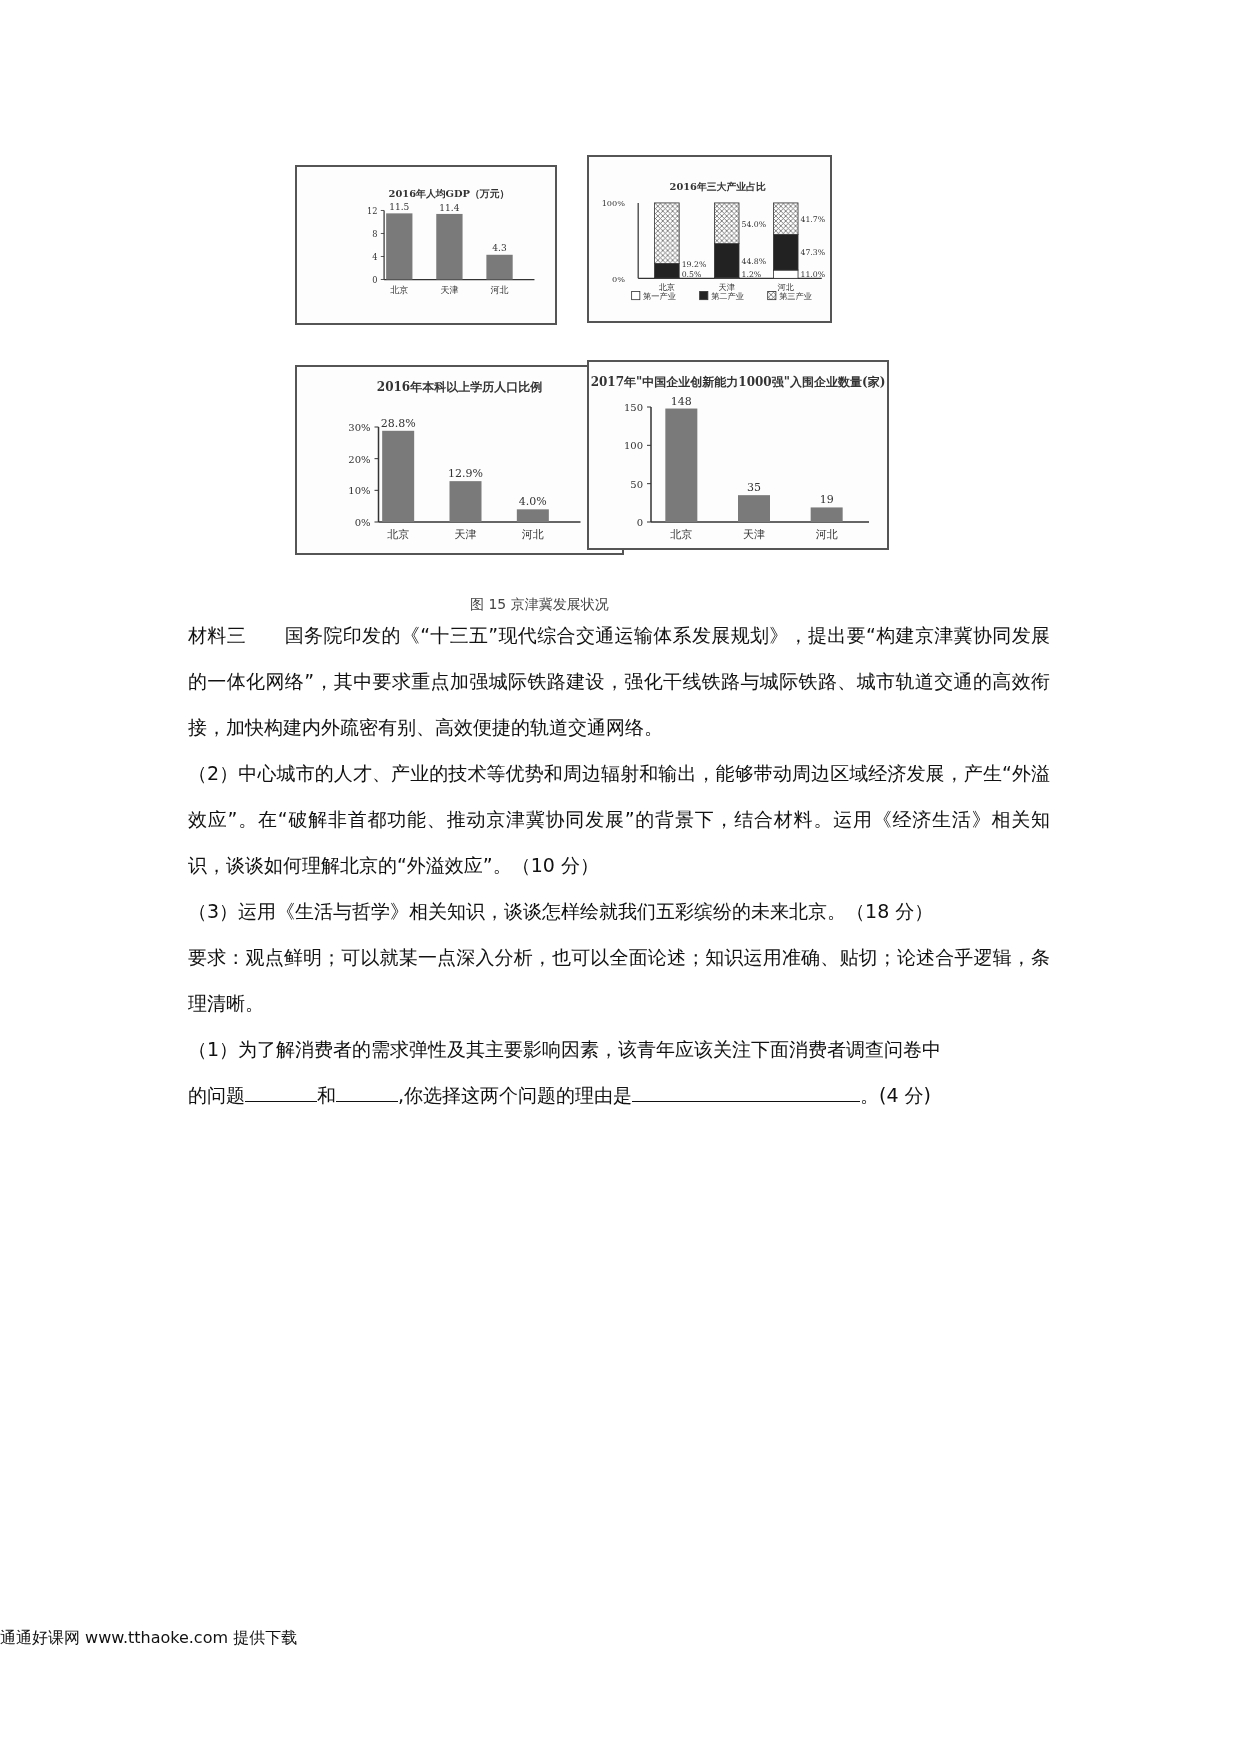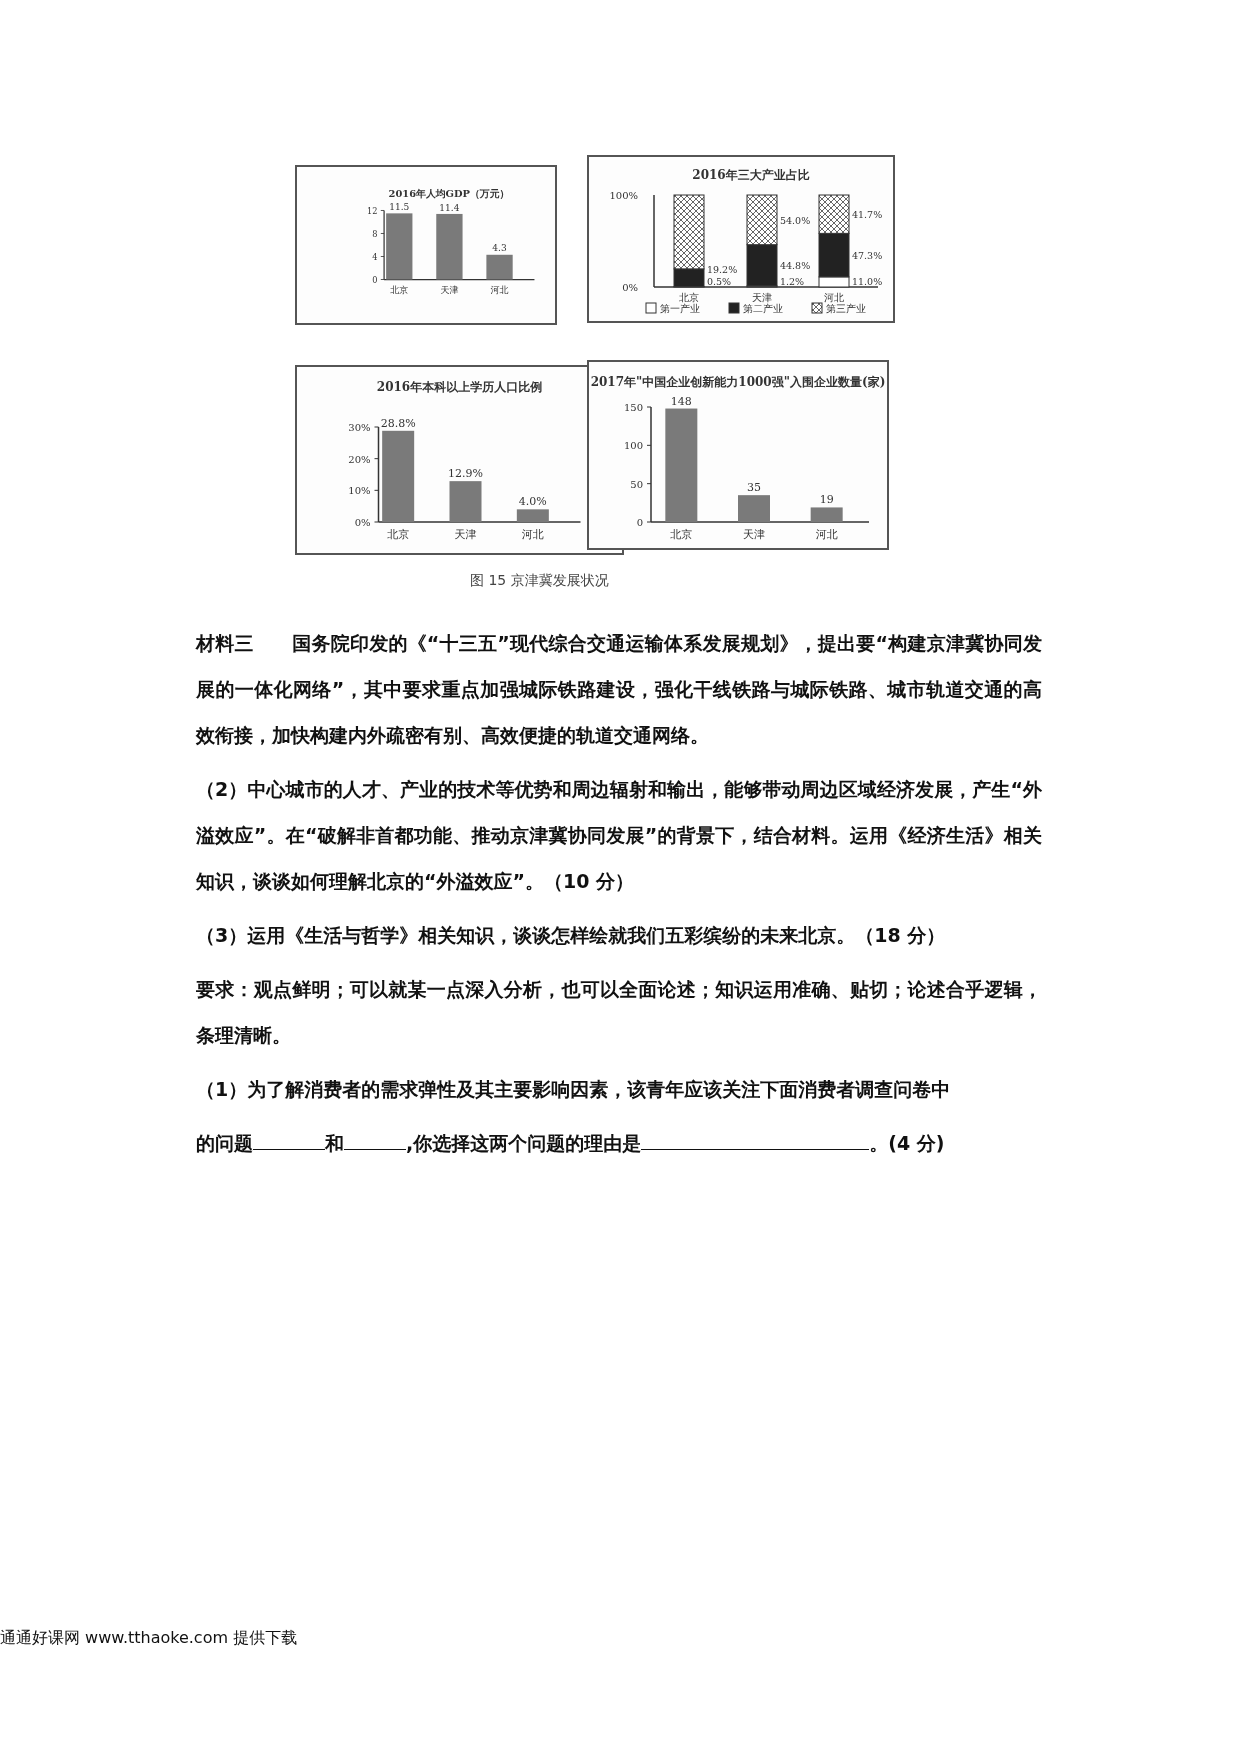--- a/index.html
+++ b/index.html
@@ -2,26 +2,26 @@
 <html><head>
 <meta charset="utf-8">
 <style>
   html, body { margin: 0; padding: 0; background: #fff; }
   body { width: 1240px; height: 1754px; position: relative; overflow: hidden;
          font-family: "DejaVu Serif", "Liberation Serif", serif; color: #111; }
   .figure { position: absolute; left: 295px; top: 165px; width: 700px; height: 430px; }
   .panel { position: absolute; border: 2px solid #555; background: #fdfdfd; box-sizing: border-box; }
   .panel svg { width: 100%; height: 100%; display: block; }
   .panel text { font-family: "DejaVu Serif", serif; fill: #333; }
-  .caption { position: absolute; left: 470px; top: 572px; font-size: 14px; color: #444;
+  .caption { position: absolute; left: 470px; top: 596px; font-size: 14px; color: #444;
              font-family: "DejaVu Sans", sans-serif; }
   .text-block { position: absolute; left: 188px; top: 612px; width: 862px;
                 font-size: 19px; line-height: 46px;
                 font-family: "DejaVu Sans", "Liberation Sans", sans-serif; }
-  .text-block p { margin: 8px; text-align: justify; font-weight: bold; }
+  .text-block p { margin: 0; text-align: justify; }
   .blank { display: inline-block; border-bottom: 1.5px solid #111; height: 18px; vertical-align: baseline; }
   .b1 { width: 72px; } .b2 { width: 62px; } .b3 { width: 228px; }
   .footer { position: absolute; left: 0; width: 1240px; top: 1628px; text-align: left;
             font-size: 16px; font-family: "DejaVu Sans", sans-serif; color: #111; }
 </style>
 </head>
 <body>
 
 <div class="figure">
   <div class="panel" id="p0" style="left:0;top:0;width:262px;height:160px;padding-left:46px;">
@@ -47,21 +47,21 @@
         <text x="68.5" y="35.5" text-anchor="middle" font-size="11">11.5</text>
         <text x="68.5" y="136" text-anchor="middle" font-size="11">北京</text>
         <rect x="113.5" y="40.19999999999999" width="32" height="79.80000000000001" fill="#7a7a7a"></rect>
         <text x="129.5" y="36.19999999999999" text-anchor="middle" font-size="11">11.4</text>
         <text x="129.5" y="136" text-anchor="middle" font-size="11">天津</text>
         <rect x="174.5" y="89.9" width="32" height="30.099999999999994" fill="#7a7a7a"></rect>
         <text x="190.5" y="85.9" text-anchor="middle" font-size="11">4.3</text>
         <text x="190.5" y="136" text-anchor="middle" font-size="11">河北</text>
       </svg>
     </div>
-  <div class="panel" id="p1" style="left:292px;top:-10px;width:308px;height:168px;">
+  <div class="panel" id="p1" style="left:292px;top:-10px;width:245px;height:168px;">
       <svg viewBox="0 0 294 164">
         <defs>
           <pattern id="hatchp1" width="6" height="6" patternUnits="userSpaceOnUse">
             <rect width="6" height="6" fill="#fff"></rect>
             <path d="M0,0 L6,6 M6,0 L0,6" stroke="#666" stroke-width="1"></path>
           </pattern>
         </defs>
         <text x="157" y="22" text-anchor="middle" font-size="12" font-weight="bold">2016年三大产业占比</text>
         <line x1="60" y1="38" x2="60" y2="130" stroke="#333" stroke-width="1.5"></line>
         <line x1="60" y1="130" x2="284" y2="130" stroke="#333" stroke-width="1.5"></line>

